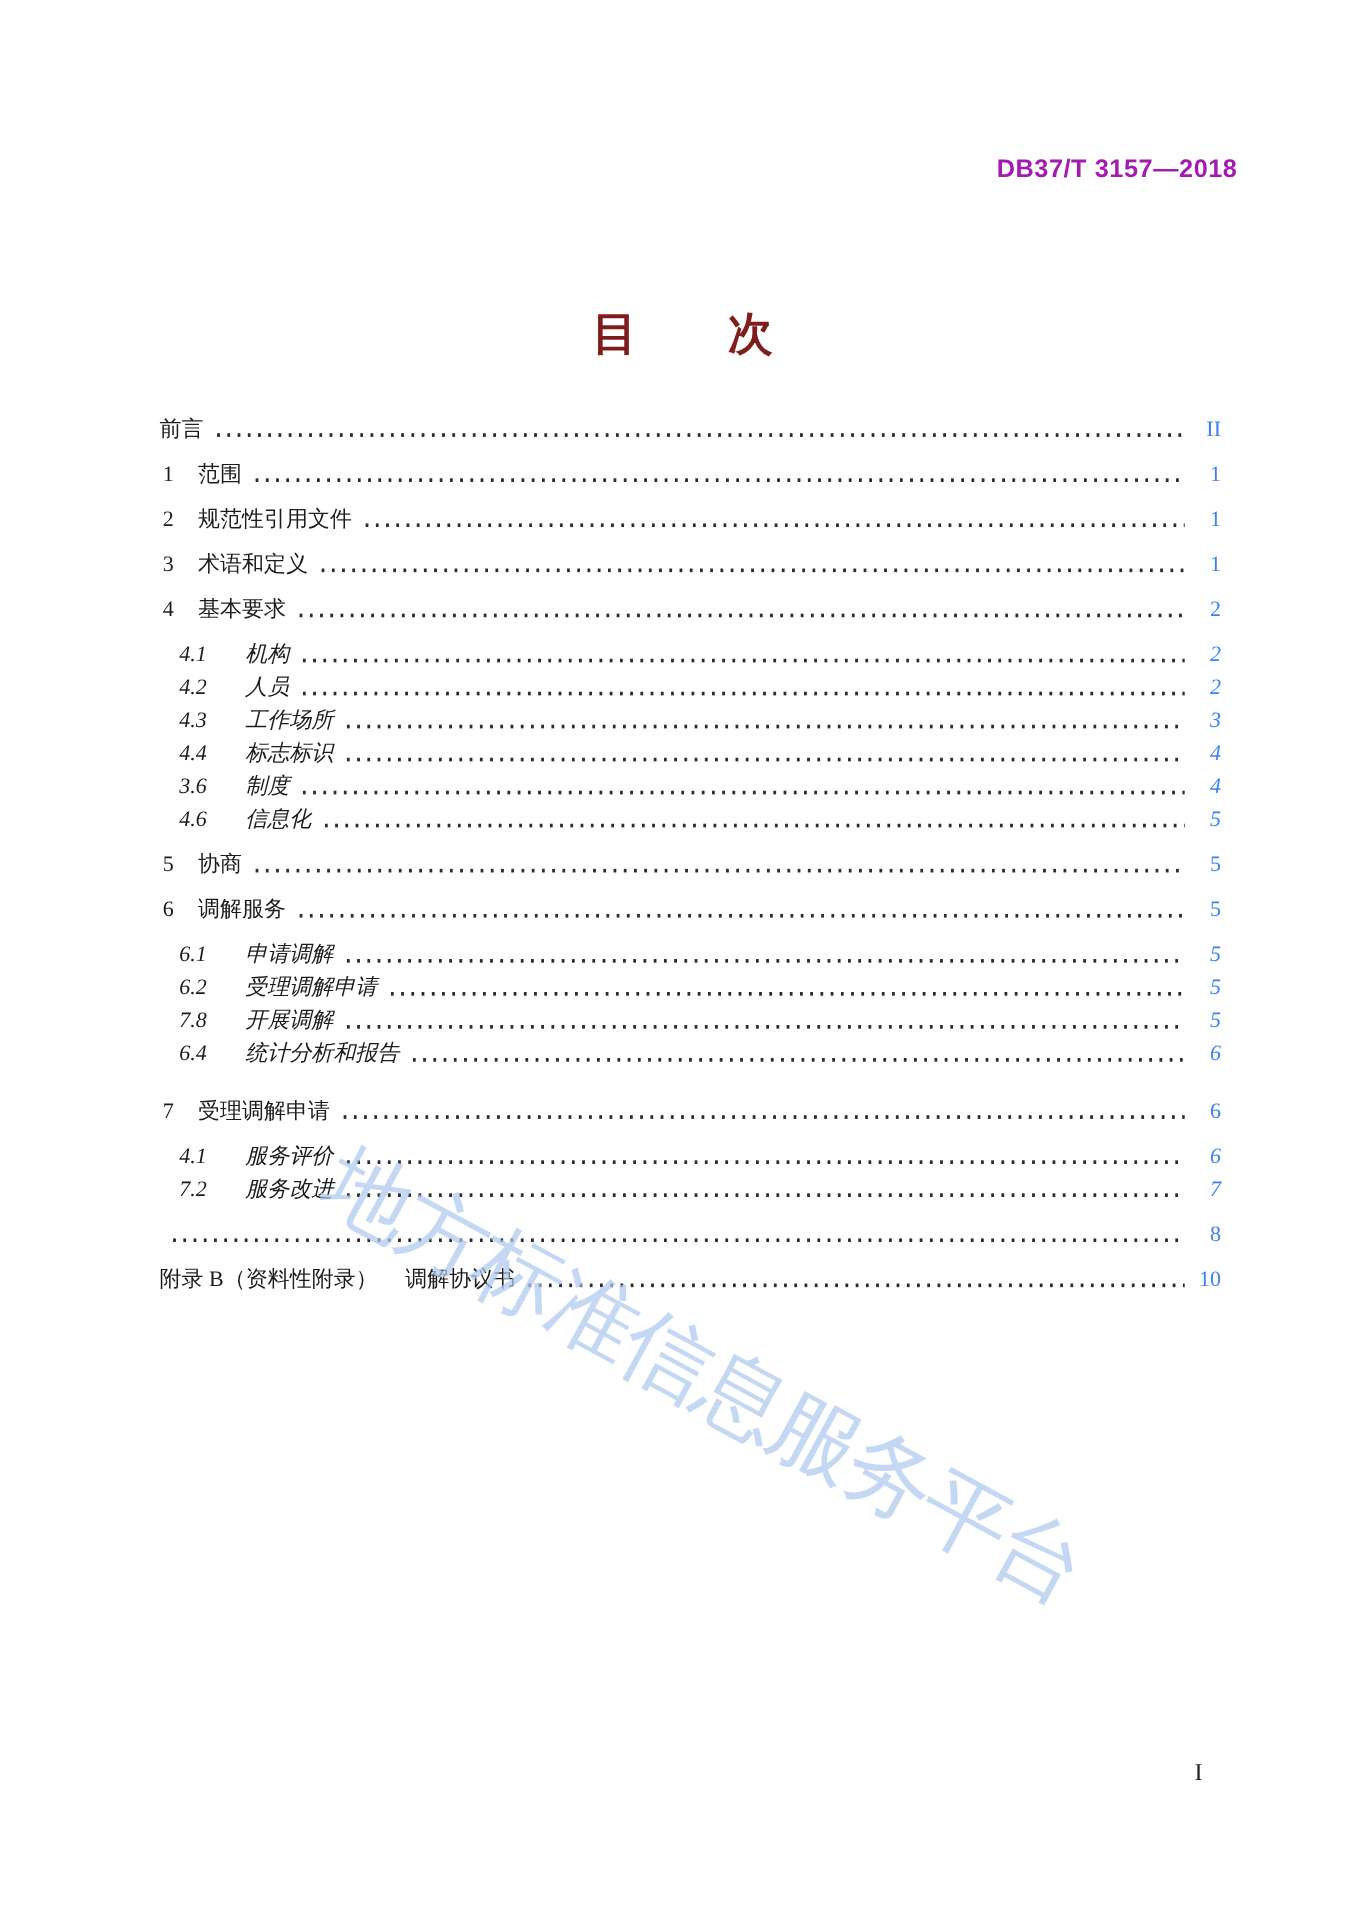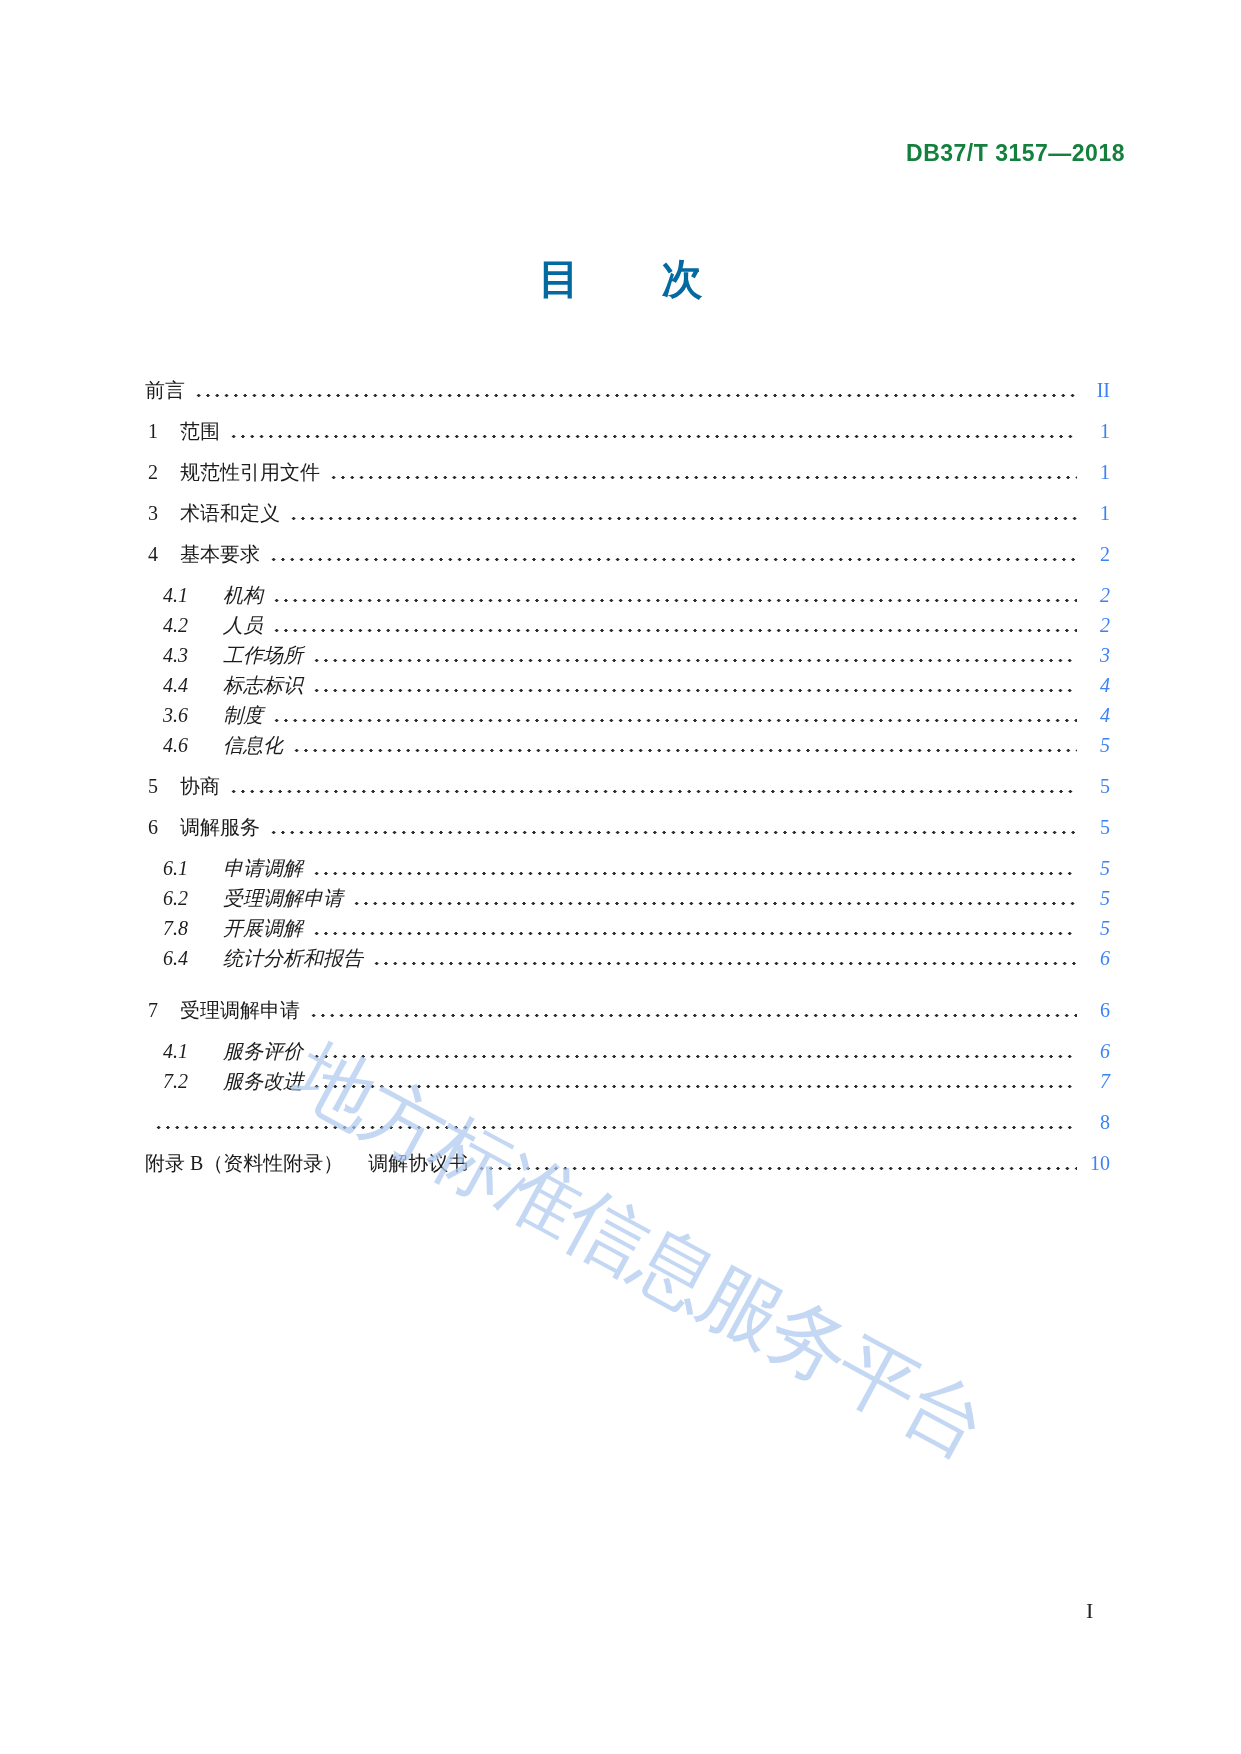--- a/index.html
+++ b/index.html
@@ -12,30 +12,30 @@
     font-family:"Liberation Serif","DejaVu Serif",serif;
     color:#1c1c1c;
   }
   .header-code{
     position:absolute;
     top:140px;right:116px;
     font-family:"Liberation Sans","DejaVu Sans",sans-serif;
     font-weight:600;
     font-size:23px;
     letter-spacing:0.5px;
-    color:#15803d;
+    color:#a21caf;
   }
   .doc-title{
     position:absolute;
-    top:252px;left:0;right:0;
+    top:276px;left:0;right:0;
     text-align:center;
     font-family:"Liberation Sans","DejaVu Sans",sans-serif;
     font-weight:700;
     font-size:41px;
-    color:#0369a1;
+    color:#7f1d1d;
     white-space:pre;
   }
   .toc{
     position:absolute;
     left:145px;
     right:131px;
     top:375px;
   }
   .row{
     display:flex;

